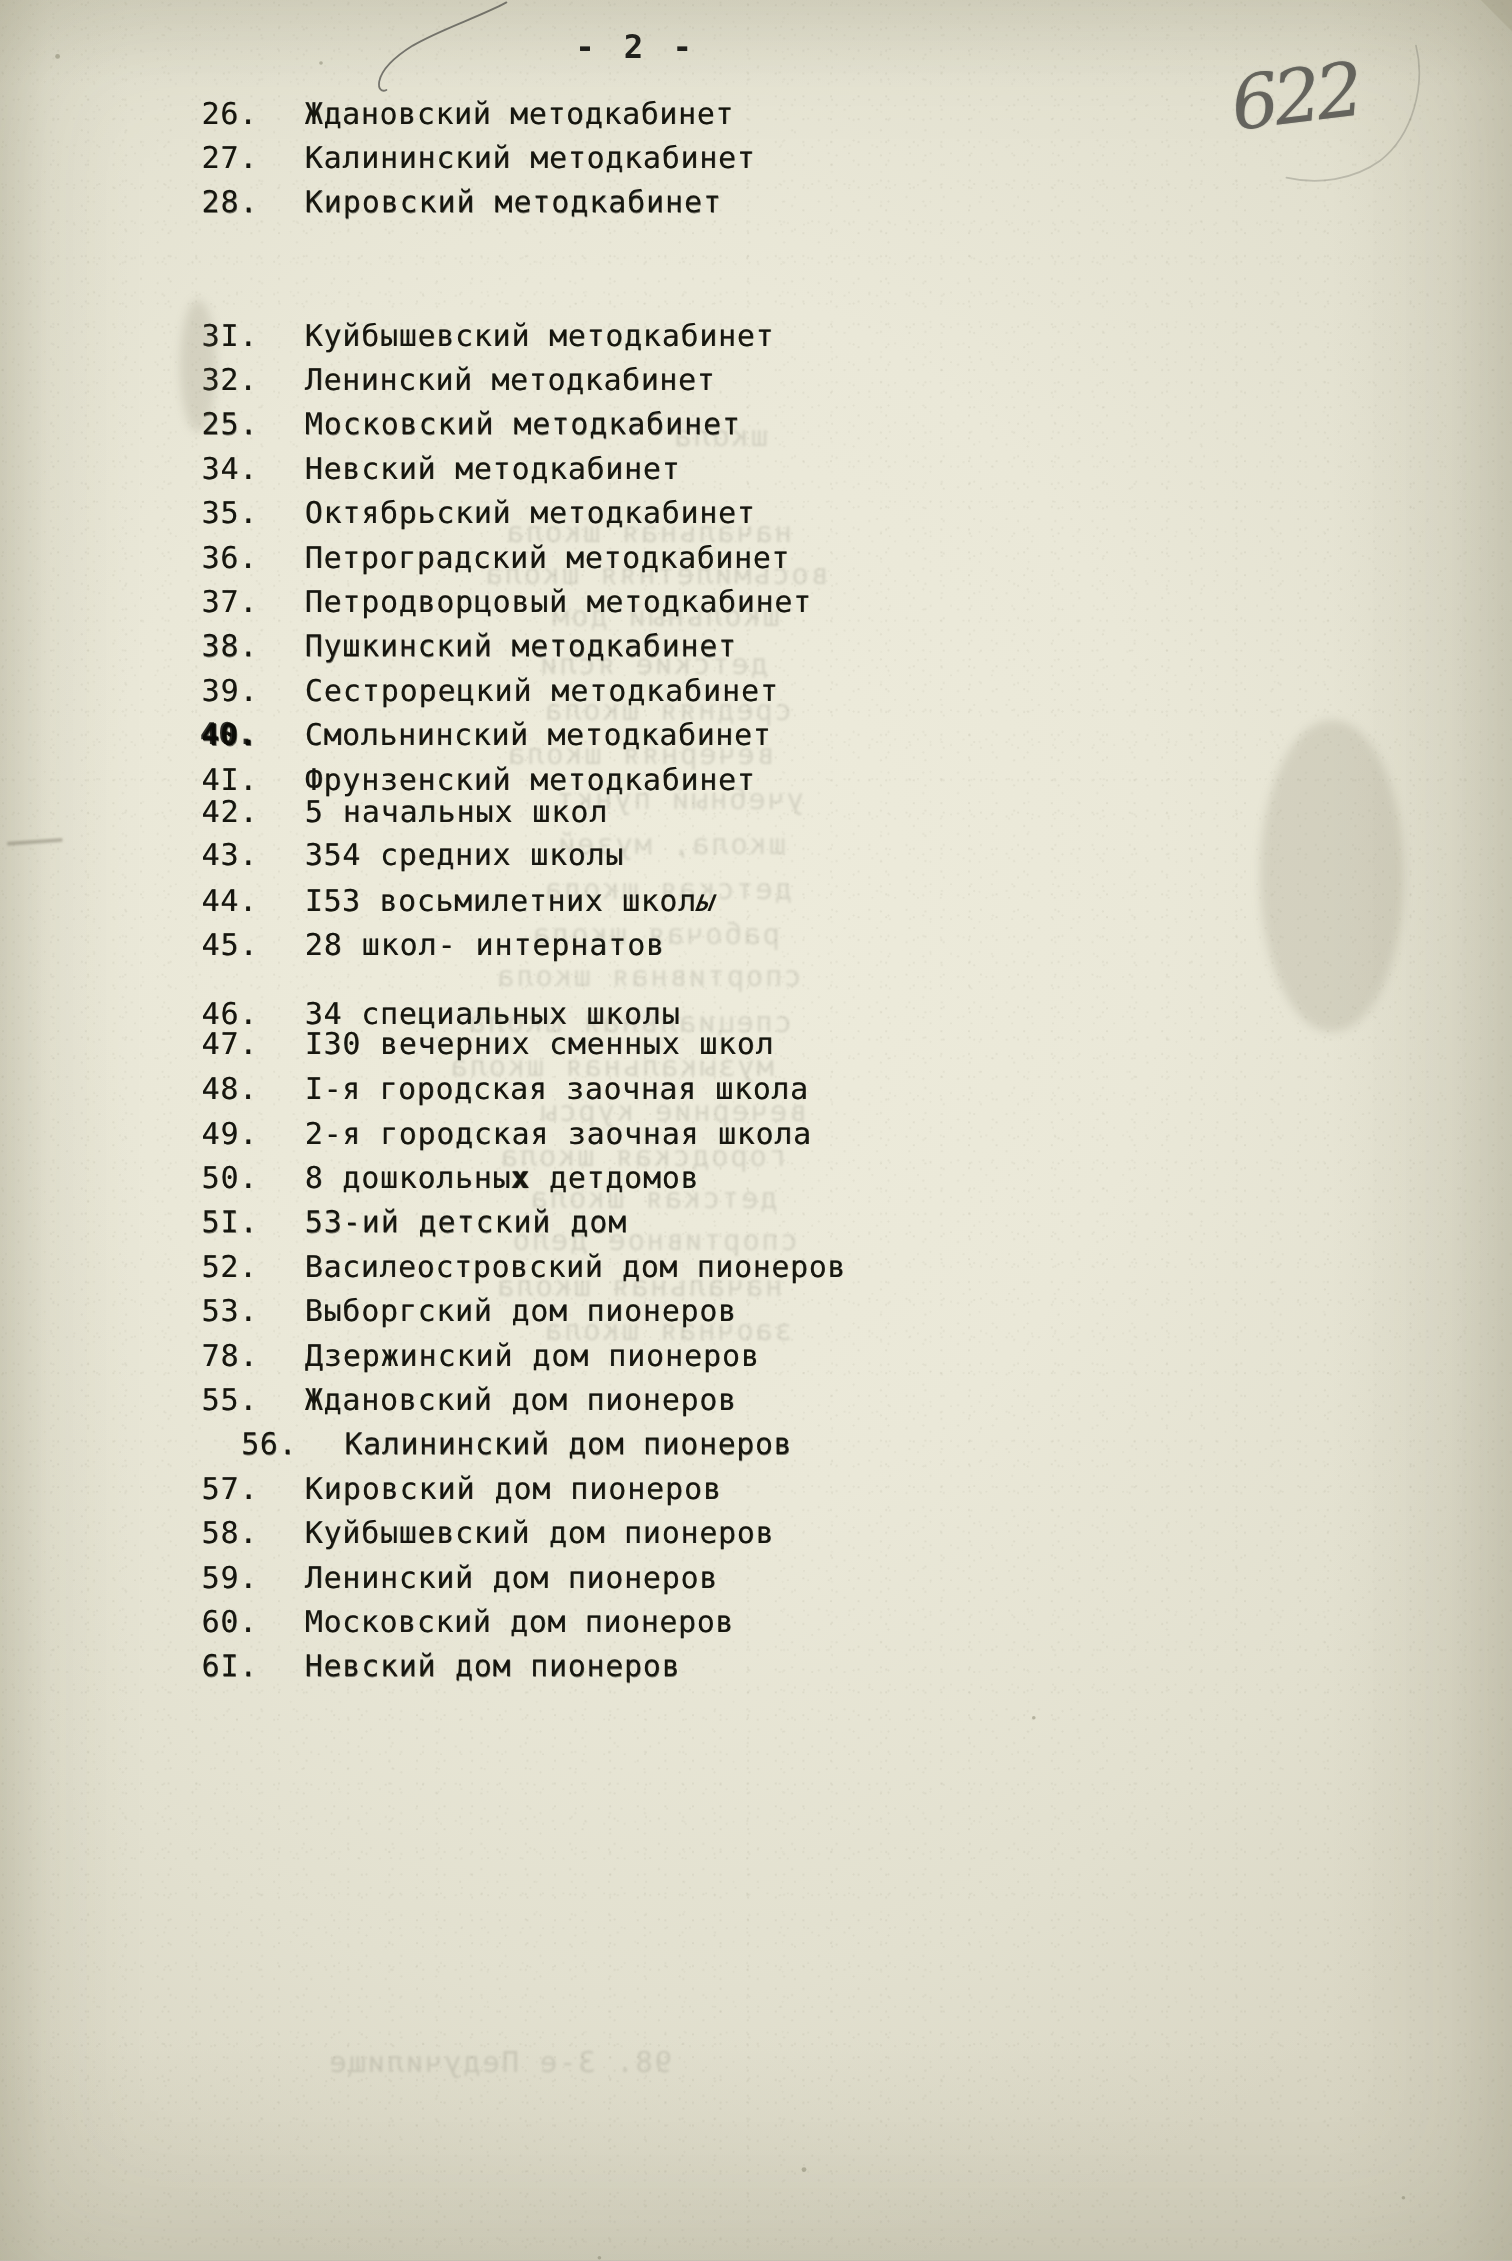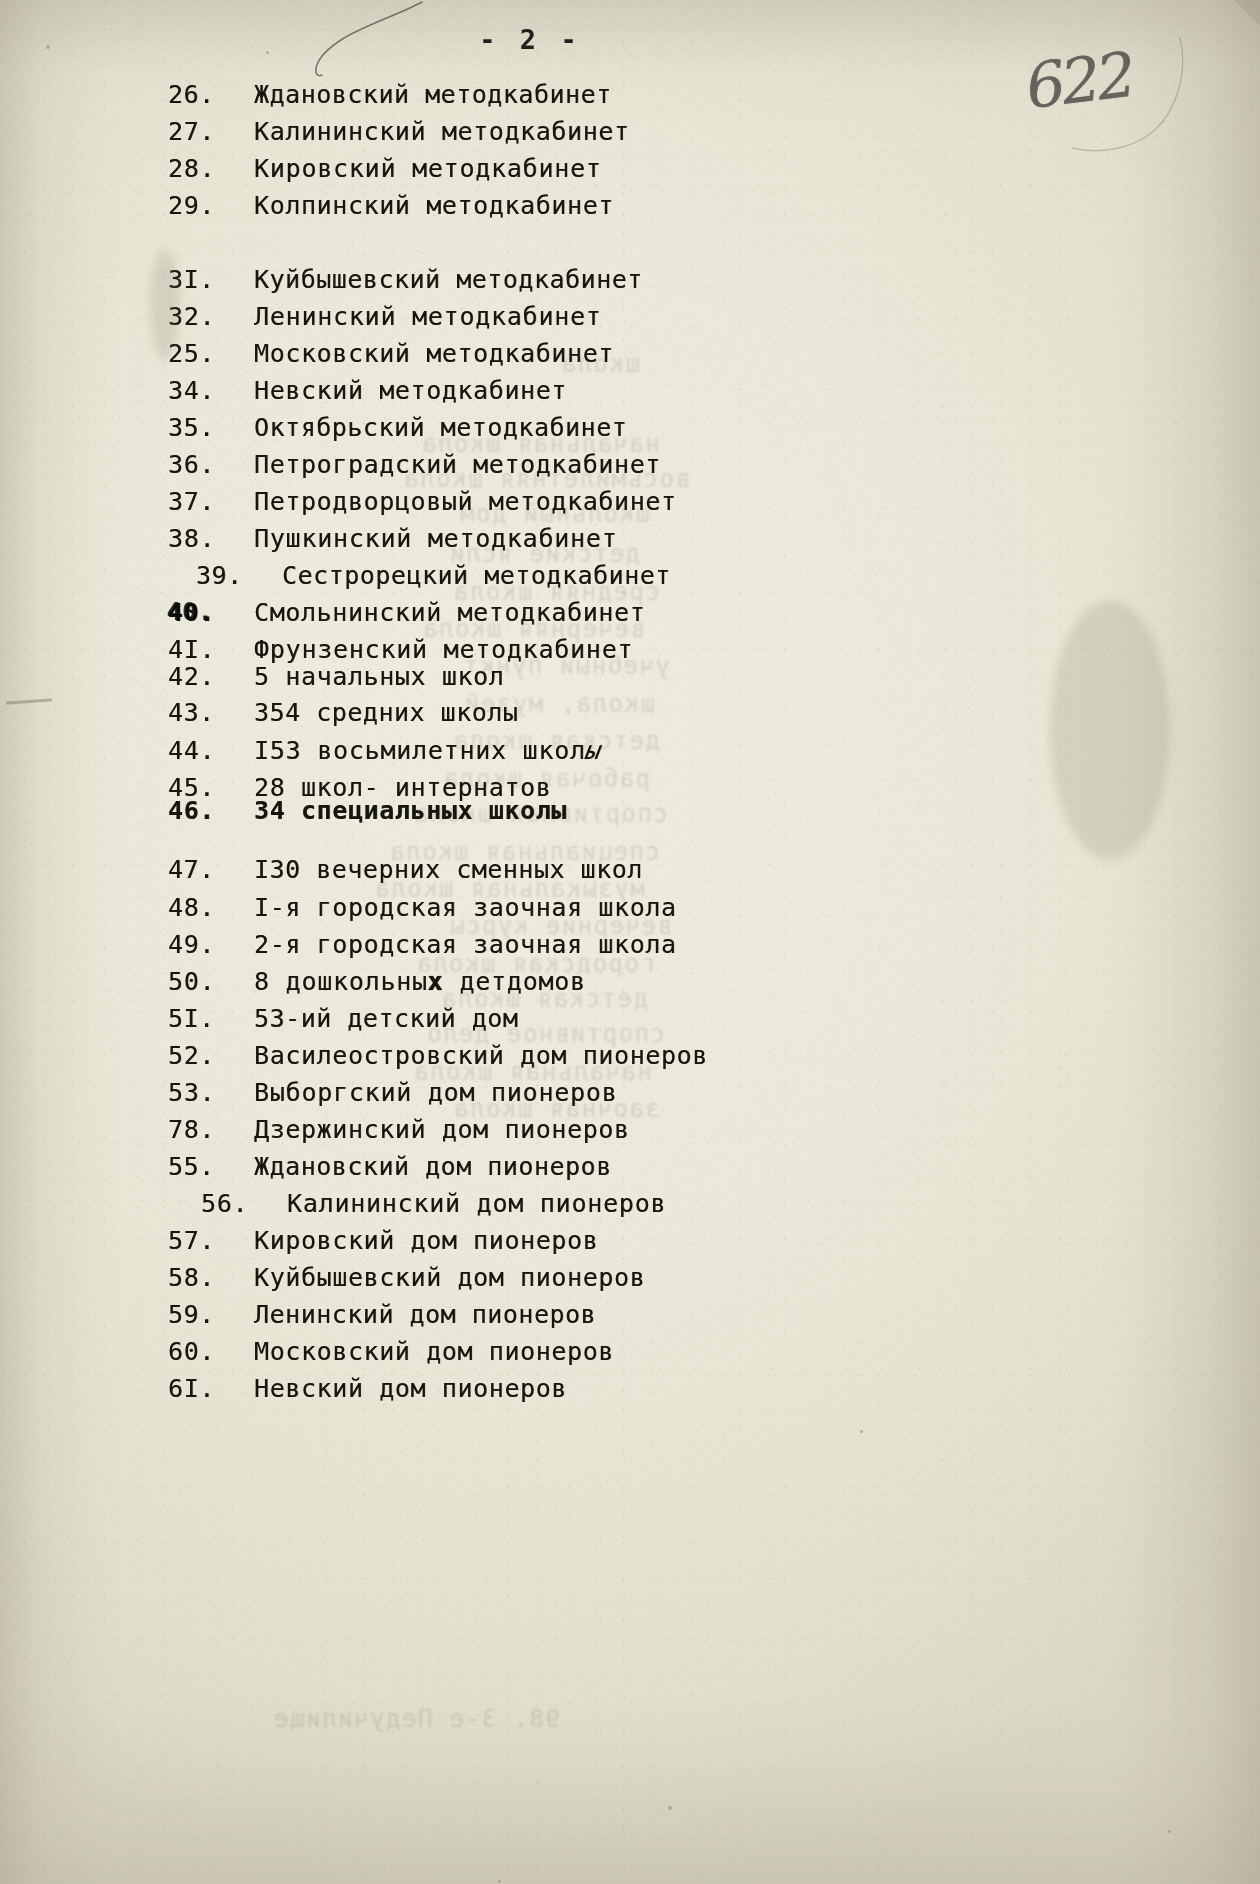--- a/index.html
+++ b/index.html
@@ -252,37 +252,36 @@
 
   <div id="archive-number">622</div>
   <svg id="archive-underswoop" viewBox="0 0 180 140">
     <path d="M170 8 C 178 40, 168 82, 140 104 C 118 120, 88 124, 62 118" fill="none" stroke="#55554f" stroke-width="1.4" stroke-linecap="round" opacity="0.55"></path>
   </svg>
 
   <div id="list">
       <div class="row" style="top: 82px;"><span class="num">26.</span><span class="txt">Ждановский методкабинет</span></div>
       <div class="row" style="top: 119px;"><span class="num">27.</span><span class="txt">Калининский методкабинет</span></div>
       <div class="row" style="top: 156px;"><span class="num">28.</span><span class="txt">Кировский методкабинет</span></div>
-      <div class="row" style="top: 193px;"><span class="num">29.</span><span class="txt">Колпинский методкабинет</span></div>
       <div class="row" style="top: 267px;"><span class="num">3I.</span><span class="txt">Куйбышевский методкабинет</span></div>
       <div class="row" style="top: 304px;"><span class="num">32.</span><span class="txt">Ленинский методкабинет</span></div>
       <div class="row" style="top: 341px;"><span class="num">25.</span><span class="txt">Московский методкабинет</span></div>
       <div class="row" style="top: 378px;"><span class="num">34.</span><span class="txt">Невский методкабинет</span></div>
       <div class="row" style="top: 415px;"><span class="num">35.</span><span class="txt">Октябрьский методкабинет</span></div>
       <div class="row" style="top: 452px;"><span class="num">36.</span><span class="txt">Петроградский методкабинет</span></div>
       <div class="row" style="top: 489px;"><span class="num">37.</span><span class="txt">Петродворцовый методкабинет</span></div>
       <div class="row" style="top: 526px;"><span class="num">38.</span><span class="txt">Пушкинский методкабинет</span></div>
-      <div class="row" style="top: 563px; padding-left: 28px;"><span class="num">39.</span><span class="txt">Сестрорецкий методкабинет</span></div>
+      <div class="row" style="top: 563px;"><span class="num">39.</span><span class="txt">Сестрорецкий методкабинет</span></div>
       <div class="row" style="top: 600px;"><span class="num overstrike">40.</span><span class="txt">Смольнинский методкабинет</span></div>
       <div class="row" style="top: 637px;"><span class="num">4I.</span><span class="txt">Фрунзенский методкабинет</span></div>
       <div class="row" style="top: 664px;"><span class="num">42.</span><span class="txt">5 начальных школ</span></div>
       <div class="row" style="top: 700px;"><span class="num">43.</span><span class="txt">354 средних школы</span></div>
       <div class="row" style="top: 738px;"><span class="num">44.</span><span class="txt">I53 восьмилетних школ<span class="slant">ы</span></span></div>
       <div class="row" style="top: 775px;"><span class="num">45.</span><span class="txt">28 школ- интернатов</span></div>
-      <div class="row" style="top: 798px; font-weight: bold;"><span class="num">46.</span><span class="txt">34 специальных школы</span></div>
+      <div class="row" style="top: 832px;"><span class="num">46.</span><span class="txt">34 специальных школы</span></div>
       <div class="row" style="top: 857px;"><span class="num">47.</span><span class="txt">I30 вечерних сменных школ</span></div>
       <div class="row" style="top: 895px;"><span class="num">48.</span><span class="txt">I-я городская заочная школа</span></div>
       <div class="row" style="top: 932px;"><span class="num">49.</span><span class="txt">2-я городская заочная школа</span></div>
       <div class="row" style="top: 969px;"><span class="num">50.</span><span class="txt">8 дошкольны<span class="struck-char">х</span> детдомов</span></div>
       <div class="row" style="top: 1006px;"><span class="num">5I.</span><span class="txt">53-ий детский дом</span></div>
       <div class="row" style="top: 1043px;"><span class="num">52.</span><span class="txt">Василеостровский дом пионеров</span></div>
       <div class="row" style="top: 1080px;"><span class="num">53.</span><span class="txt">Выборгский дом пионеров</span></div>
       <div class="row" style="top: 1117px;"><span class="num">78.</span><span class="txt">Дзержинский дом пионеров</span></div>
       <div class="row" style="top: 1154px;"><span class="num">55.</span><span class="txt">Ждановский дом пионеров</span></div>
       <div class="row" style="top: 1191px; padding-left: 33px;"><span class="num">56.</span><span class="txt">Калининский дом пионеров</span></div>

